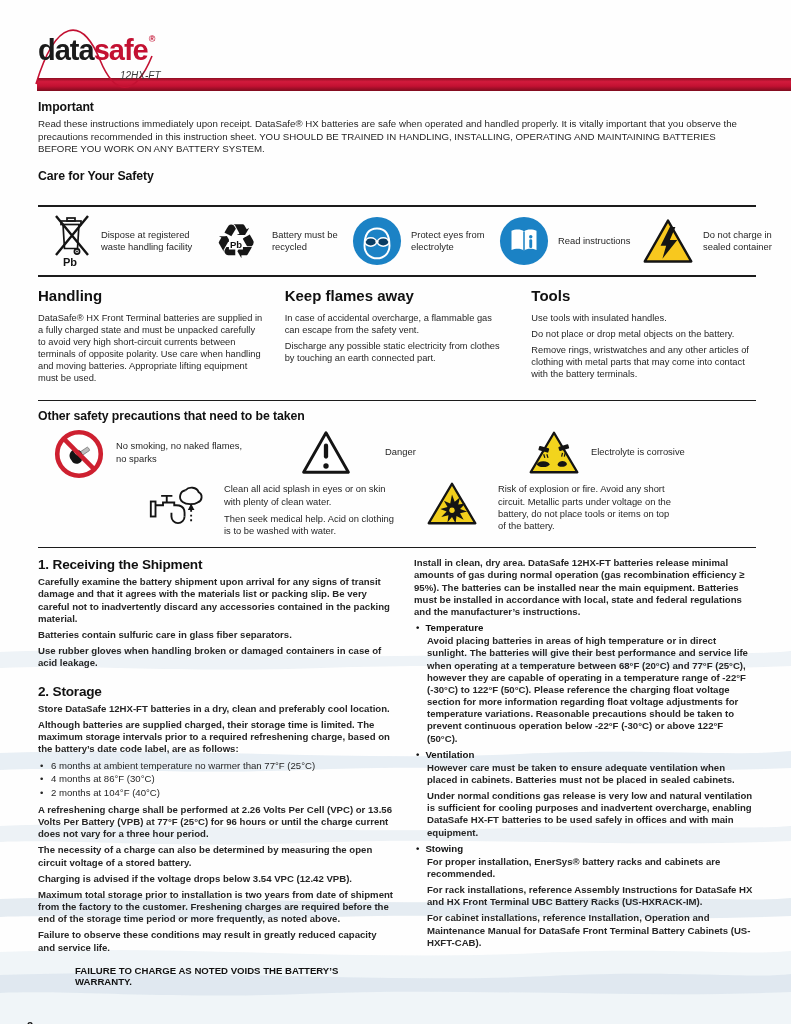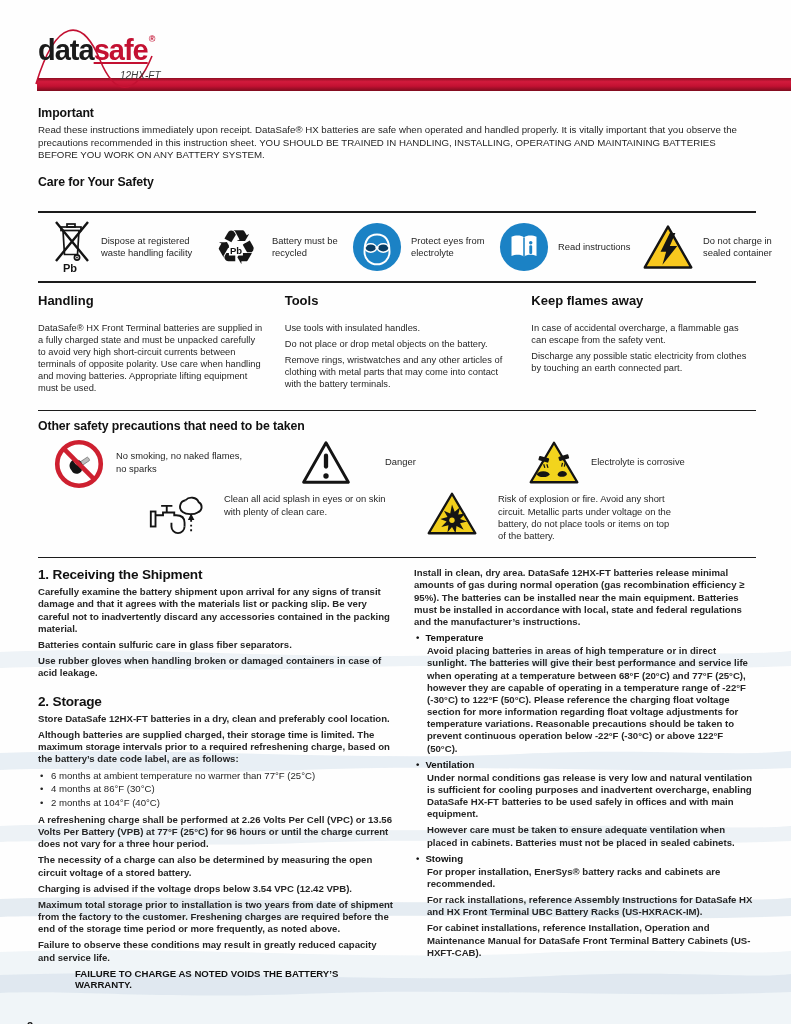--- a/index.html
+++ b/index.html
@@ -9,67 +9,67 @@
     background:#fefefe; color:#222; position:relative; overflow:hidden;
   }
   .bg-waves { position:absolute; left:0; top:0; z-index:0; pointer-events:none; }
   .page { position:relative; z-index:1; width:791px; height:1024px; }
 
   
   .logo-wrap { position:relative; margin:26px 0 0 36px; width:170px; height:52px; }
   .logo-swoosh { position:absolute; left:-6px; top:-14px; }
   .logo-text { position:absolute; left:2px; top:8px; font-weight:bold; font-size:29px; letter-spacing:-1px; }
   .logo-text .w1 { color:#1a1a1a; }
-  .logo-text .w2 { color:#c31132;text-decoration:underline; }
+  .logo-text .w2 { color:#c31132; }
   .logo-text sup { font-size:9px; color:#c31132; vertical-align:18px; margin-left:1px; }
   .logo-model { position:absolute; left:84px; top:44px; font-style:italic; font-size:10px; color:#3a3a3a; }
   .red-bar { margin-left:37px; height:13px;
     background:linear-gradient(180deg,#8e0e22 0%,#d21a3c 28%,#c31132 62%,#7e0c1e 100%); }
 
   .content { padding:0 35px 0 38px; }
 
   h2.sec { font-size:12.3px; font-weight:bold; color:#111; letter-spacing:-0.1px; }
   h3.num { font-size:13.6px; font-weight:bold; color:#111; margin-bottom:4px; letter-spacing:-0.2px; }
   p.body { font-size:9.6px; line-height:1.27; margin-bottom:4px; color:#262626;font-weight:bold; }
 
   .rule2 { border:0; border-top:2px solid #1c1c1c; }
   .rule1 { border:0; border-top:1.6px solid #1c1c1c; }
 
-  .important { margin-top:15px; }
+  .important { margin-top:9px; }
   .important p { font-size:9.7px; line-height:1.3; margin-top:4px; color:#262626; }
 
   .care-title { margin-top:13px; margin-bottom:22px; }
 
   .icon-strip { display:flex; align-items:center; justify-content:space-between; padding:7px 12px 7px 14px; min-height:62px; }
   .icon-item { display:flex; align-items:center; gap:9px; }
   .ic-label { font-size:9.4px; line-height:1.25; color:#262626; }
   .w1{width:108px}.w2{width:80px}.w3{width:88px}.w4{width:84px}.w5{width:92px}
   .recycle-box { position:relative; width:54px; height:54px; }
   .recycle-glyph { font-family:"DejaVu Sans",sans-serif; font-size:48px; line-height:54px; color:#161616; display:block; text-align:center; }
   .recycle-pb { position:absolute; left:50%; top:56%; transform:translate(-50%,-50%); font-size:9.5px; font-weight:bold; color:#111; background:#fff; padding:0 1px; }
 
   .care-cols { display:flex; gap:22px; margin-top:10px; margin-bottom:12px; min-height:86px; }
   .care-col { flex:1; }
-  .care-col h4 { font-size:13px; font-weight:bold; color:#111; margin-bottom:14px; }
+  .care-col h4 { font-size:15px; font-weight:bold; color:#111; margin-bottom:8px; }
   .care-col p { font-size:9.3px; line-height:1.3; color:#262626; margin-bottom:4px; }
 
   .other-title { margin-top:8px; margin-bottom:4px; }
   .other-grid { position:relative; height:120px; }
   .oitem { position:absolute; }
   .olabel { font-size:9.4px; line-height:1.3; color:#262626; }
   .olabel p { margin-bottom:5px; }
 
   .main-cols { display:flex; gap:20px; margin-top:9px; }
   .col-left { width:356px; }
   .col-right { flex:1; }
   .main-cols p.body { font-size:9.6px; line-height:1.27; }
   .stor-bullets { list-style:none; margin:1px 0 5px 2px; }
   .stor-bullets li { font-size:9.6px; line-height:1.38; color:#262626; padding-left:11px; position:relative; }
   .stor-bullets li::before { content:"•"; position:absolute; left:0; top:0; }
-  .warranty { font-size:9.6px; font-weight:bold; color:#111; margin-top:4px;padding-left:37px; }
+  .warranty { font-size:9.6px; font-weight:bold; color:#111; margin-top:11px;padding-left:37px; }
   .sec-gap { margin-top:14px; }
 
   .inst-bullet { margin-top:4px; }
   .ib-title { font-size:9.7px; font-weight:bold; color:#111; padding-left:2px; margin-bottom:2px; }
   .ib-title .dot { margin-right:6px; font-weight:bold; }
   .inst-bullet p { margin-left:13px; }
 
   .footer { position:absolute; left:0; bottom:18px; width:100%; display:flex; align-items:baseline; }
   .pgnum { margin-left:27px; font-size:11px; font-weight:bold; color:#111; }
   .site { margin-left:28px; font-size:11.5px; font-weight:bold; color:#111; }
@@ -164,29 +164,29 @@
       </div>
     </div>
     <hr class="rule2">
 
     <div class="care-cols">
       <div class="care-col">
         <h4>Handling</h4>
         <p>DataSafe® HX Front Terminal batteries are supplied in a fully charged state and must be unpacked carefully to avoid very high short-circuit currents between terminals of opposite polarity. Use care when handling and moving batteries. Appropriate lifting equipment must be used.</p>
       </div>
       <div class="care-col">
+        <h4>Keep flames away</h4>
+        <p>In case of accidental overcharge, a flammable gas can escape from the safety vent.</p>
+        <p>Discharge any possible static electricity from clothes by touching an earth connected part.</p>
+      </div>
+      <div class="care-col">
         <h4>Tools</h4>
         <p>Use tools with insulated handles.</p>
         <p>Do not place or drop metal objects on the battery.</p>
         <p>Remove rings, wristwatches and any other articles of clothing with metal parts that may come into contact with the battery terminals.</p>
-      </div>
-      <div class="care-col">
-        <h4>Keep flames away</h4>
-        <p>In case of accidental overcharge, a flammable gas can escape from the safety vent.</p>
-        <p>Discharge any possible static electricity from clothes by touching an earth connected part.</p>
       </div>
     </div>
 
     <hr class="rule1">
 
     <h2 class="sec other-title">Other safety precautions that need to be taken</h2>
 
     <div class="other-grid">
       <div class="oitem" style="left:16px; top:2px;">
         <svg width="50" height="50" viewBox="0 0 54 54">
@@ -230,21 +230,22 @@
             <path d="M8 26 h8 v-3 h12 v3 h2 c6 0 9 3 9 8 v4"></path>
             <path d="M20 23 v-7 M14 16 h12"></path>
             <path d="M39 38 a7 7 0 0 1 -14 0 v-4"></path>
             <path d="M40 10 a8 7 0 0 1 14 2 a6 6 0 0 1 -1 11 c-4 2.5 -12 2.5 -16 -0.5 a7 7 0 0 1 3 -12.5"></path>
             <path stroke-dasharray="2 3" d="M46 26 v18"></path>
           </g>
           <polygon points="46,24 42.5,31 49.5,31" fill="#141414"></polygon>
         </svg>
       </div>
       <div class="oitem olabel" style="left:186px; top:56px; width:178px;">
-        <p>Clean all acid splash in eyes or on skin with plenty of clean care.</p>
+        <p>Clean all acid splash in eyes or on skin with plenty of clean water.</p>
+        <p>Then seek medical help. Acid on clothing is to be washed with water.</p>
       </div>
 
       <div class="oitem" style="left:388px; top:53px;">
         <svg width="52" height="47" viewBox="0 0 58 50">
           <polygon points="29,3 55,47 3,47" fill="#f2cf1b" stroke="#141414" stroke-width="2.6" stroke-linejoin="round"></polygon>
           <path fill="#141414" d="M29 15 l3 8 6 -5 -2 8 8 -1 -6 6 8 3 -8 2 4 7 -8 -4 -1 8 -4 -7 -5 6 1 -8 -8 2 6 -6 -7 -3 8 -2 -4 -7 7 3 z"></path>
           <circle cx="29" cy="32.5" r="3" fill="#f2cf1b"></circle>
         </svg>
       </div>
       <div class="oitem olabel" style="left:460px; top:56px; width:174px;">Risk of explosion or fire. Avoid any short circuit. Metallic parts under voltage on the battery, do not place tools or items on top of the battery.</div>
@@ -285,22 +286,22 @@
         <section>
           <p class="body">Install in clean, dry area. DataSafe 12HX-FT batteries release minimal amounts of gas during normal operation (gas recombination efficiency ≥ 95%). The batteries can be installed near the main equipment. Batteries must be installed in accordance with local, state and federal regulations and the manufacturer’s instructions.</p>
 
           <div class="inst-bullet">
             <div class="ib-title"><span class="dot">•</span><span>Temperature</span></div>
             <p class="body">Avoid placing batteries in areas of high temperature or in direct sunlight. The batteries will give their best performance and service life when operating at a temperature between 68°F (20°C) and 77°F (25°C), however they are capable of operating in a temperature range of -22°F (-30°C) to 122°F (50°C). Please reference the charging float voltage section for more information regarding float voltage adjustments for temperature variations. Reasonable precautions should be taken to prevent continuous operation below -22°F (-30°C) or above 122°F (50°C).</p>
           </div>
 
           <div class="inst-bullet">
             <div class="ib-title"><span class="dot">•</span><span>Ventilation</span></div>
+            <p class="body">However care must be taken to ensure adequate ventilation when placed in cabinets. Batteries must not be placed in sealed cabinets.</p>
             <p class="body">Under normal conditions gas release is very low and natural ventilation is sufficient for cooling purposes and inadvertent overcharge, enabling DataSafe HX-FT batteries to be used safely in offices and with main equipment.</p>
-            <p class="body">However care must be taken to ensure adequate ventilation when placed in cabinets. Batteries must not be placed in sealed cabinets.</p>
           </div>
 
           <div class="inst-bullet">
             <div class="ib-title"><span class="dot">•</span><span>Stowing</span></div>
             <p class="body">For proper installation, EnerSys® battery racks and cabinets are recommended.</p>
             <p class="body">For rack installations, reference Assembly Instructions for DataSafe HX and HX Front Terminal UBC Battery Racks (US-HXRACK-IM).</p>
             <p class="body">For cabinet installations, reference Installation, Operation and Maintenance Manual for DataSafe Front Terminal Battery Cabinets (US-HXFT-CAB).</p>
           </div>
         </section>
 

